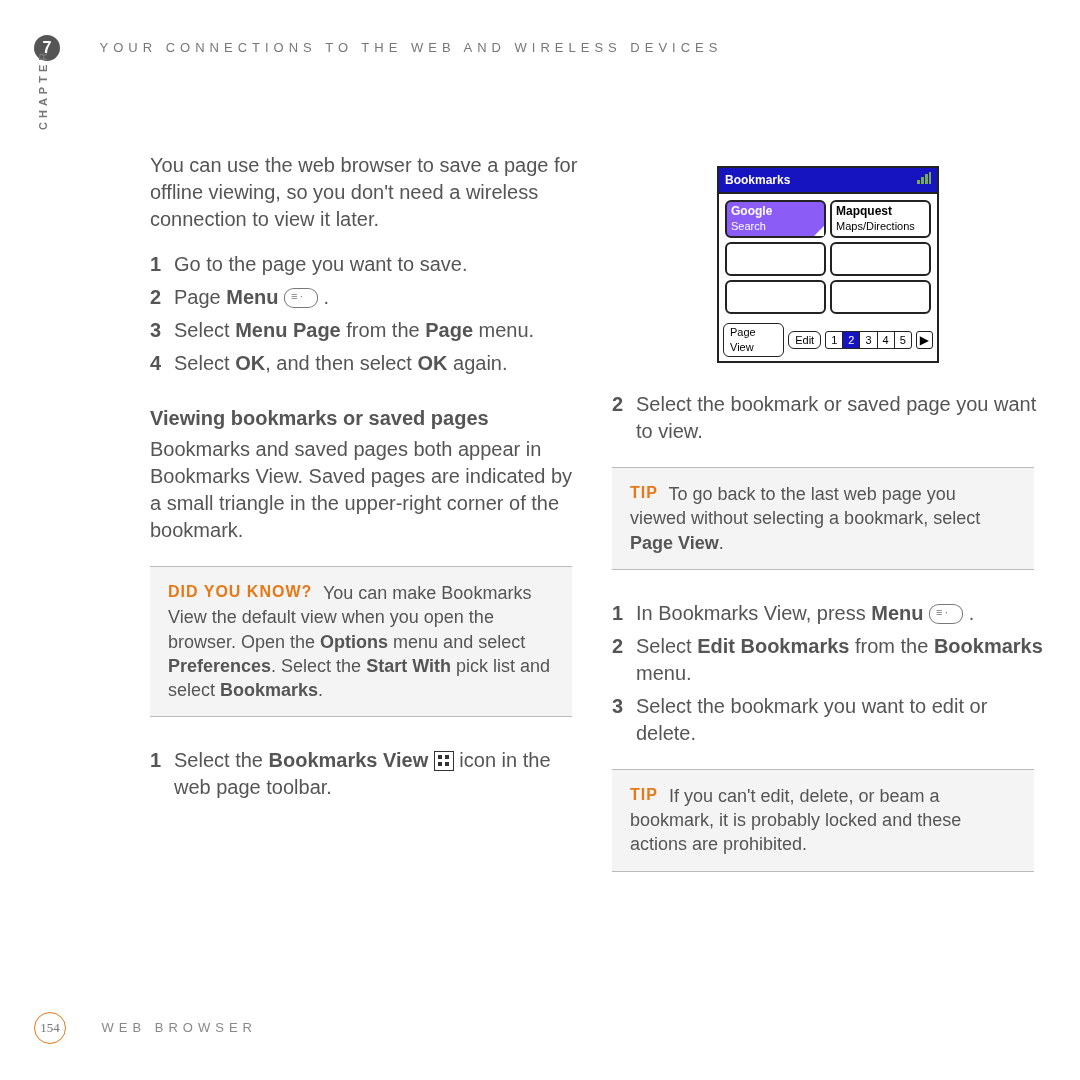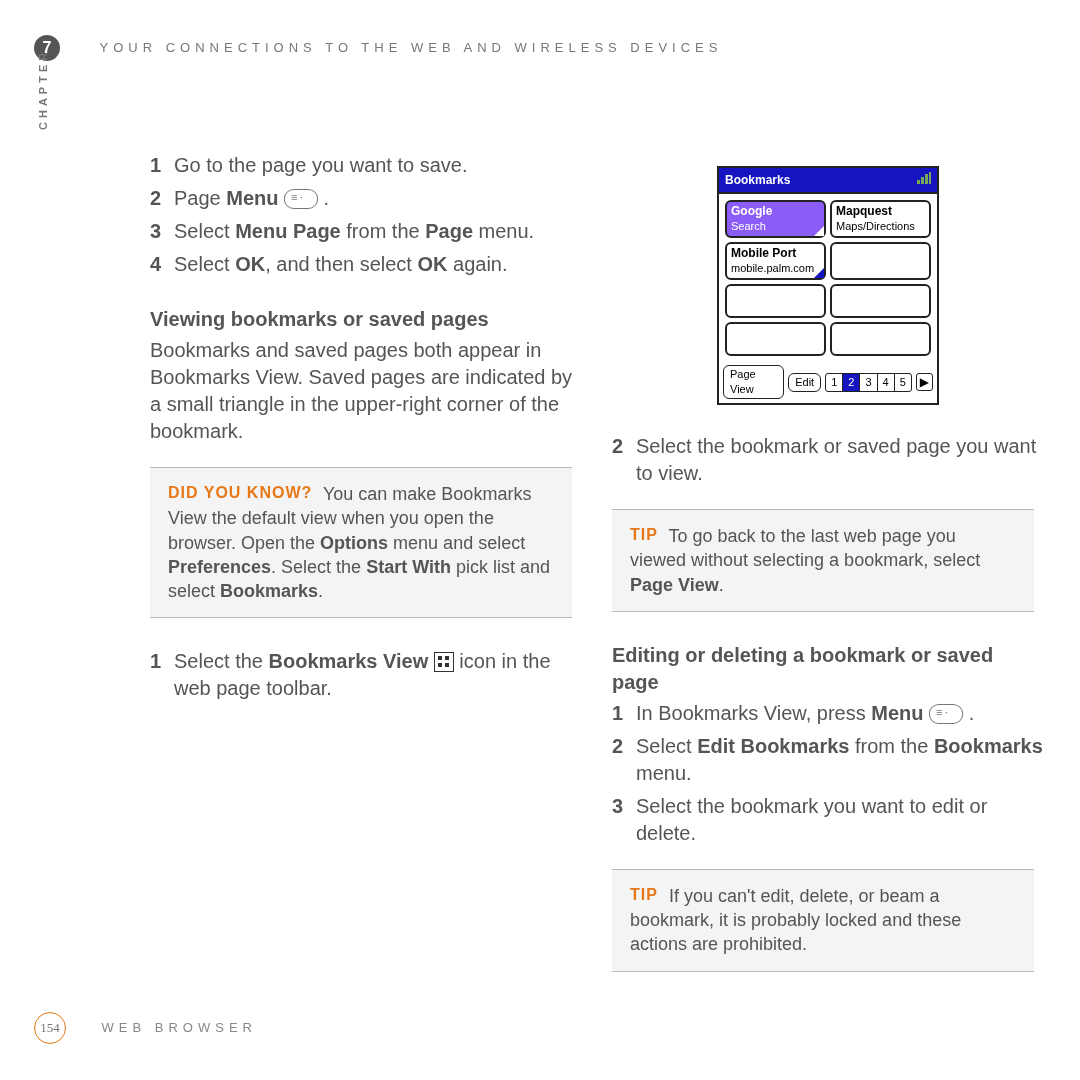--- a/index.html
+++ b/index.html
@@ -238,20 +238,21 @@
 
 <div class="page-header">
   <span class="chapter-badge">7</span>
   <span class="header-title">YOUR CONNECTIONS TO THE WEB AND WIRELESS DEVICES</span>
 </div>
 <div class="vtext">CHAPTER</div>
 
 <div class="content">
 
   <div class="col">
+    <p>You can use the web browser to save a page for offline viewing, so you don't need a wireless connection to view it later.</p>
 
     <ol class="steps">
       <li>
           <span class="num">1</span>
         <span class="txt">Go to the page you want to save.</span>
         </li>
       <li>
           <span class="num">2</span>
         <span class="txt">
           <span>Page </span><strong>Menu</strong>
@@ -303,28 +304,20 @@
             <div class="l1">Google</div>
               <div class="l2">Search</div>
               <span class="tri" style="border-bottom-color:#fff;"></span>
           </div>
           <div class="palm-cell">
             <div class="l1">Mapquest</div>
               <div class="l2">Maps/Directions</div>
           </div>
         </div>
         <div class="palm-row">
-          <div class="palm-cell">
-            <div class="l1">Mobile Port</div>
-              <div class="l2">mobile.palm.com</div>
-              <span class="tri"></span>
-          </div>
-          <div class="palm-cell"></div>
-        </div>
-        <div class="palm-row">
           <div class="palm-cell"></div>
           <div class="palm-cell"></div>
         </div>
         <div class="palm-row">
           <div class="palm-cell"></div>
           <div class="palm-cell"></div>
         </div>
       </div>
       <div class="palm-bottom">
         <span class="palm-btn">Page View</span>
@@ -344,21 +337,20 @@
       <li>
           <span class="num">2</span>
         <span class="txt">Select the bookmark or saved page you want to view.</span>
         </li>
     </ol>
 
     <div class="callout">
       <span class="tag">TIP</span><span> To go back to the last web page you viewed without selecting a bookmark, select </span><strong>Page View</strong><span>.</span>
     </div>
 
-    <h3>Editing or deleting a bookmark or saved page</h3>
     <ol class="steps">
       <li>
           <span class="num">1</span>
         <span class="txt">
           <span>In Bookmarks View, press </span><strong>Menu</strong>
           <span class="icon menu-key-icon"></span><span> .</span>
         </span>
         </li>
       <li>
           <span class="num">2</span>

